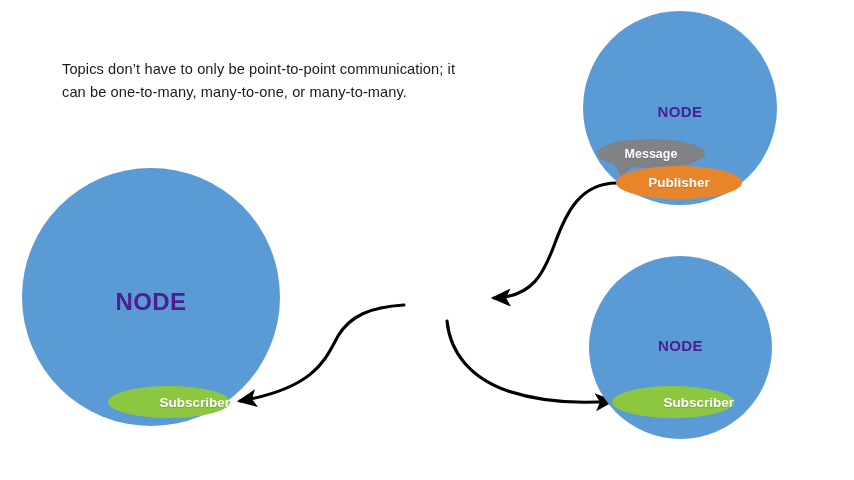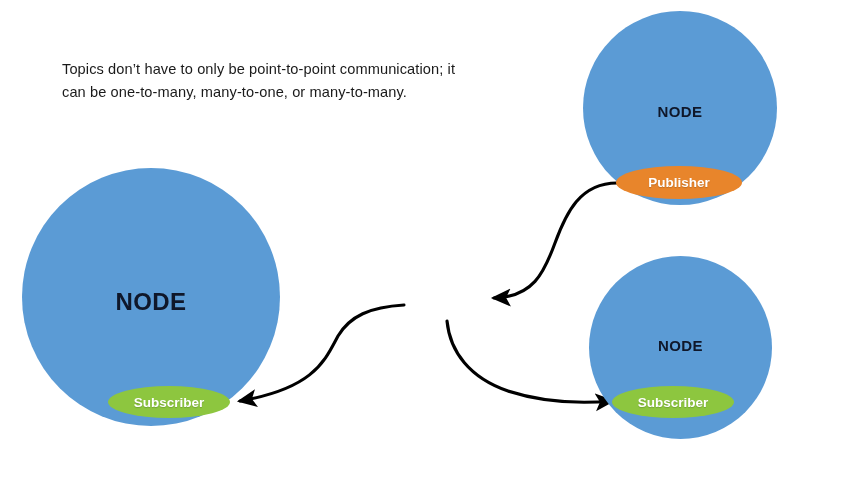--- a/index.html
+++ b/index.html
@@ -40,21 +40,21 @@
   .node {
     position: absolute;
     border-radius: 50%;
     background: #5b9bd5;
   }
   .node-label {
     position: absolute;
     left: 0;
     width: 100%;
     text-align: center;
-    color: #0f172a;
+    color: #4c1d95;
     font-weight: bold;
     letter-spacing: 0.4px;
   }
 
   
   #node-left {
     left: 22px;
     top: 168px;
     width: 258px;
     height: 258px;
@@ -92,21 +92,21 @@
     position: absolute;
     border-radius: 50%;
     display: flex;
     align-items: center;
     justify-content: center;
     color: #ffffff;
     font-weight: bold;
     text-shadow: 0 1px 1px rgba(0,0,0,0.18);
   }
 
-  .pill-green { background: #8dc63f; }
+  .pill-green { background: #8dc63f; justify-content: flex-end; }
   .pill-orange { background: #e8852b; }
   .pill-gray { background: #808285; }
 
   #subscriber-left {
     left: 108px;
     top: 386px;
     width: 122px;
     height: 32px;
     font-size: 13.5px;
   }
@@ -186,20 +186,24 @@
   <div class="node" id="node-left">
     <div class="node-label">NODE</div>
   </div>
   <div class="pill pill-green" id="subscriber-left">
     <span>Subscriber</span>
   </div>
 
   <div class="node" id="node-topright">
     <div class="node-label">NODE</div>
   </div>
+  <div class="pill pill-gray" id="message-bubble">
+    <span>Message</span>
+    <span class="bubble-tail"></span>
+  </div>
   <div class="pill pill-orange" id="publisher-topright">
     <span>Publisher</span>
   </div>
 
   <div class="node" id="node-bottomright">
     <div class="node-label">NODE</div>
   </div>
   <div class="pill pill-green" id="subscriber-bottomright">
     <span>Subscriber</span>
   </div>

